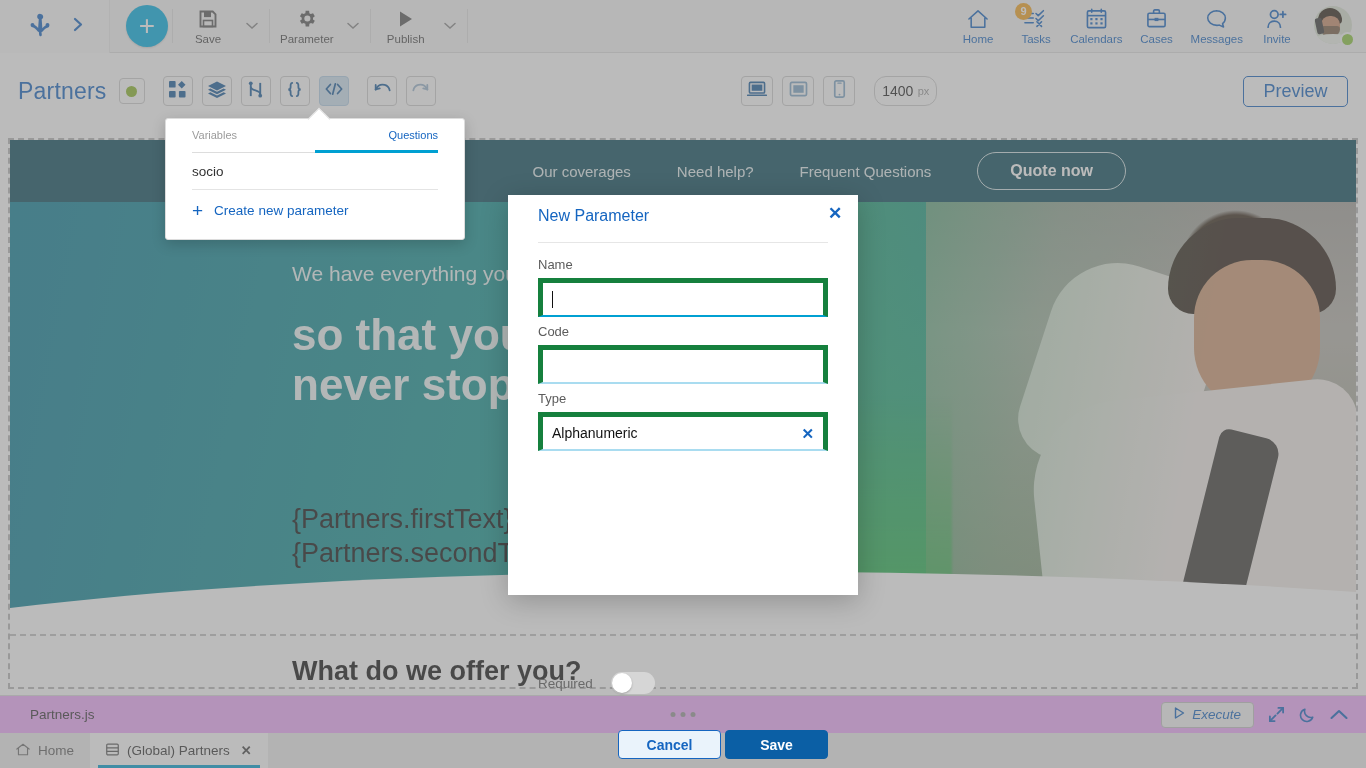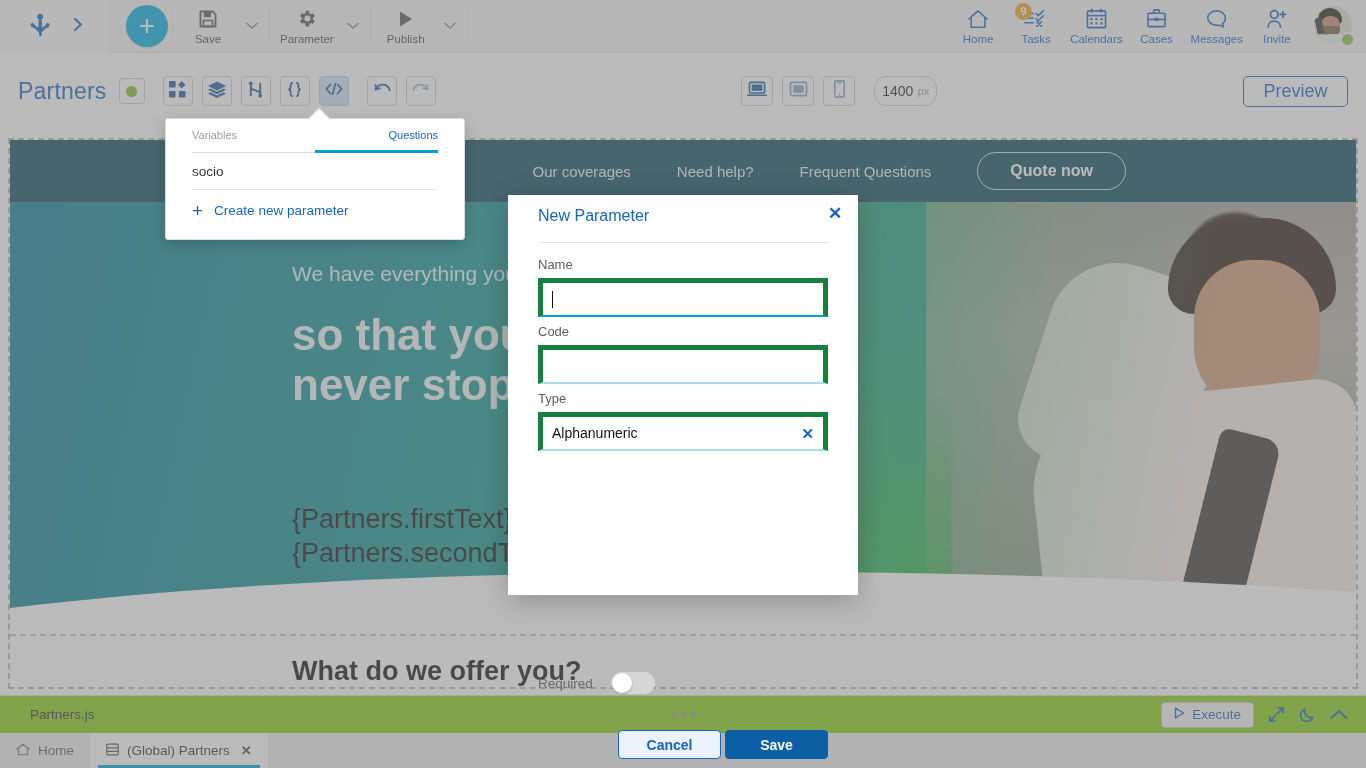--- a/index.html
+++ b/index.html
@@ -251,27 +251,27 @@
   .btn {
     height:29px; border-radius:4px; font-size:14px; font-weight:bold;
     display:flex; align-items:center; justify-content:center; cursor:pointer;
   }
   .btn-cancel { width:103px; border:1px solid #1565c0; background:#eaf3fb; color:#1565c0; }
   .btn-save   { width:103px; background:#0b5fa5; color:#fff; border:1px solid #0b5fa5; }
 
   
   .console {
     position:absolute; left:0; top:695px; width:1366px; height:38px;
-    background:#84cc16; border-top:1px solid #dcdcdc;
+    background:#f0abfc; border-top:1px solid #dcdcdc;
     display:flex; align-items:center;
   }
   .console-file { margin-left:30px; font-size:13.5px; color:#333; }
   .console-dots { position:absolute; left:50%; transform:translateX(-50%); display:flex; gap:5px; }
   .console-dots i { width:5px; height:5px; border-radius:50%; background:#9a9a9a; display:block; }
-  .console-right { margin-left:auto; display:flex; align-items:center; gap:14px; padding-right:18px; }
+  .console-right { margin-left:auto; display:flex; align-items:center; gap:14px; padding-right:18px;font-style:italic; }
   .exec-btn {
     height:26px; border:1px solid #c4c4c4; border-radius:4px; background:#f7f7f7;
     display:flex; align-items:center; gap:7px; padding:0 12px;
     color:#1565c0; font-size:13.5px; cursor:pointer;
   }
   .console-icon { color:#1565c0; display:flex; align-items:center; cursor:pointer; }
 
   
   .tabstrip {
     position:absolute; left:0; top:733px; width:1366px; height:35px;

